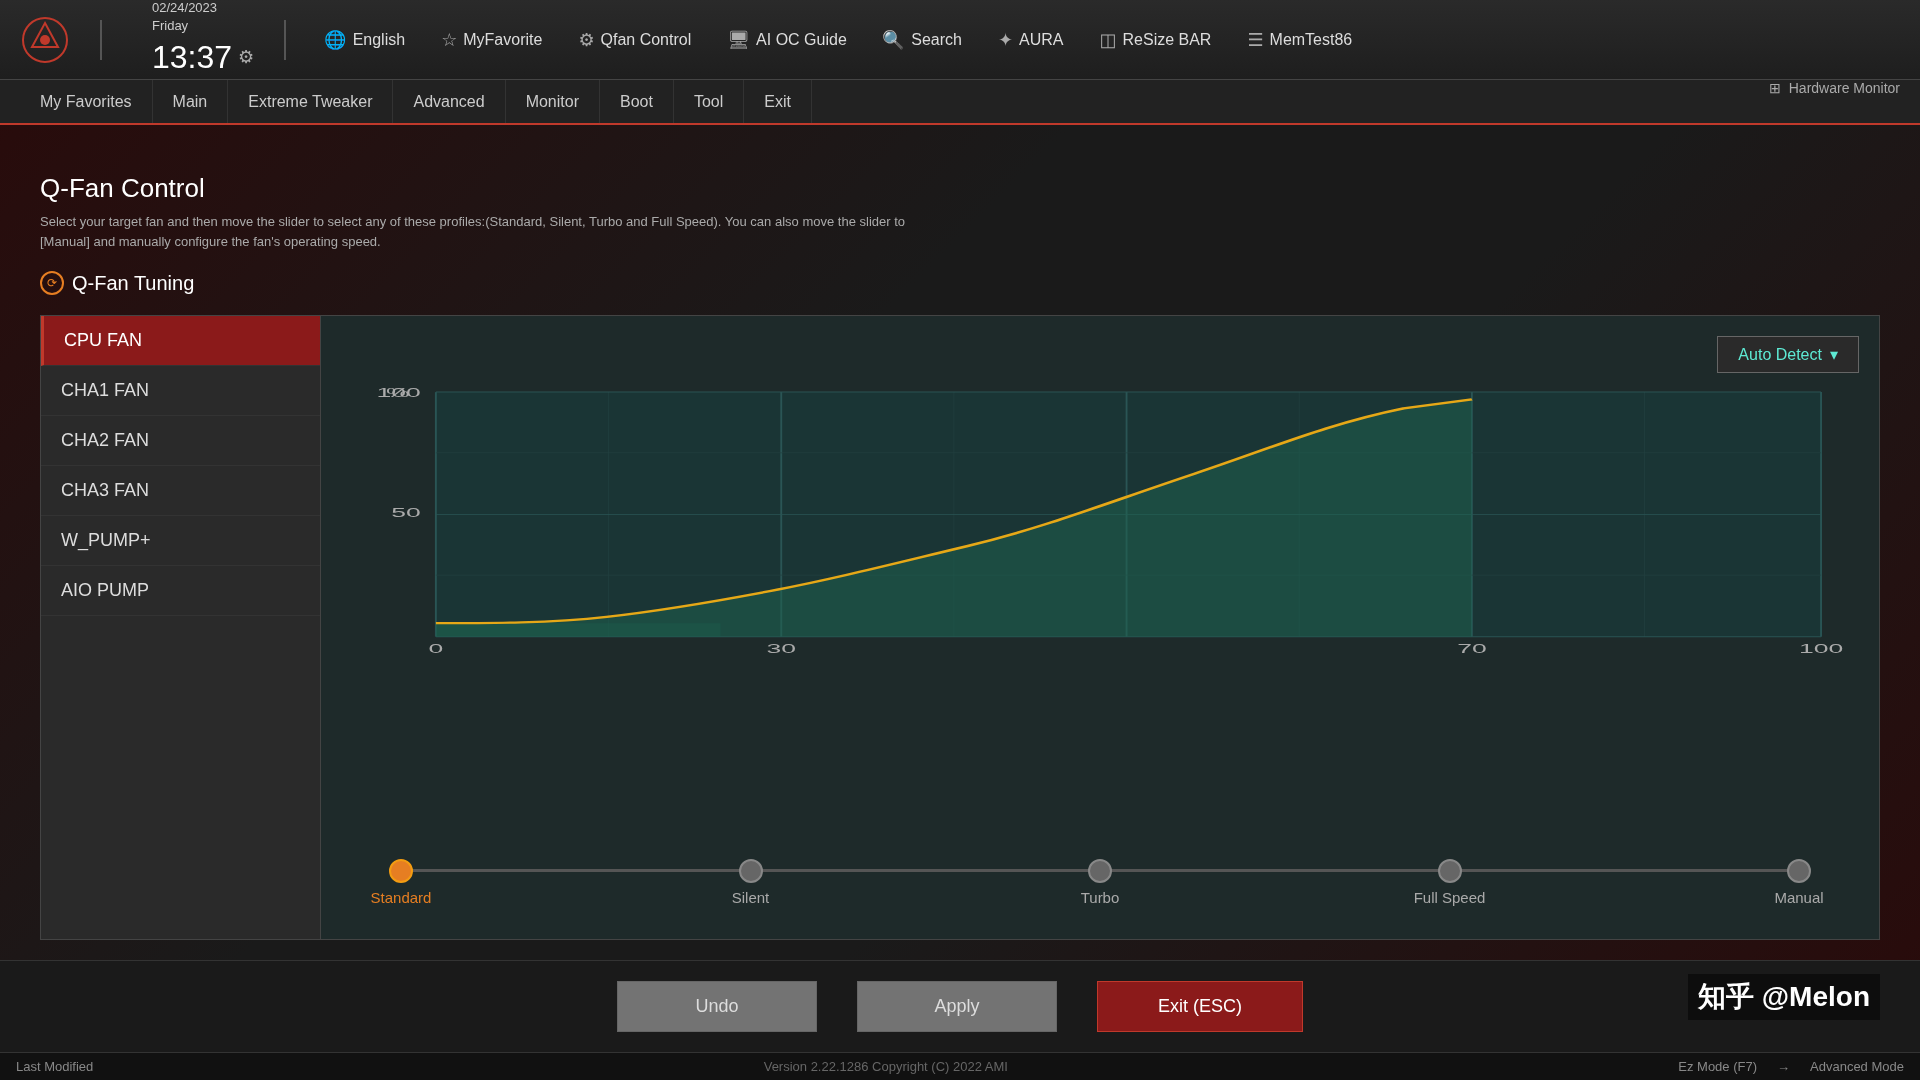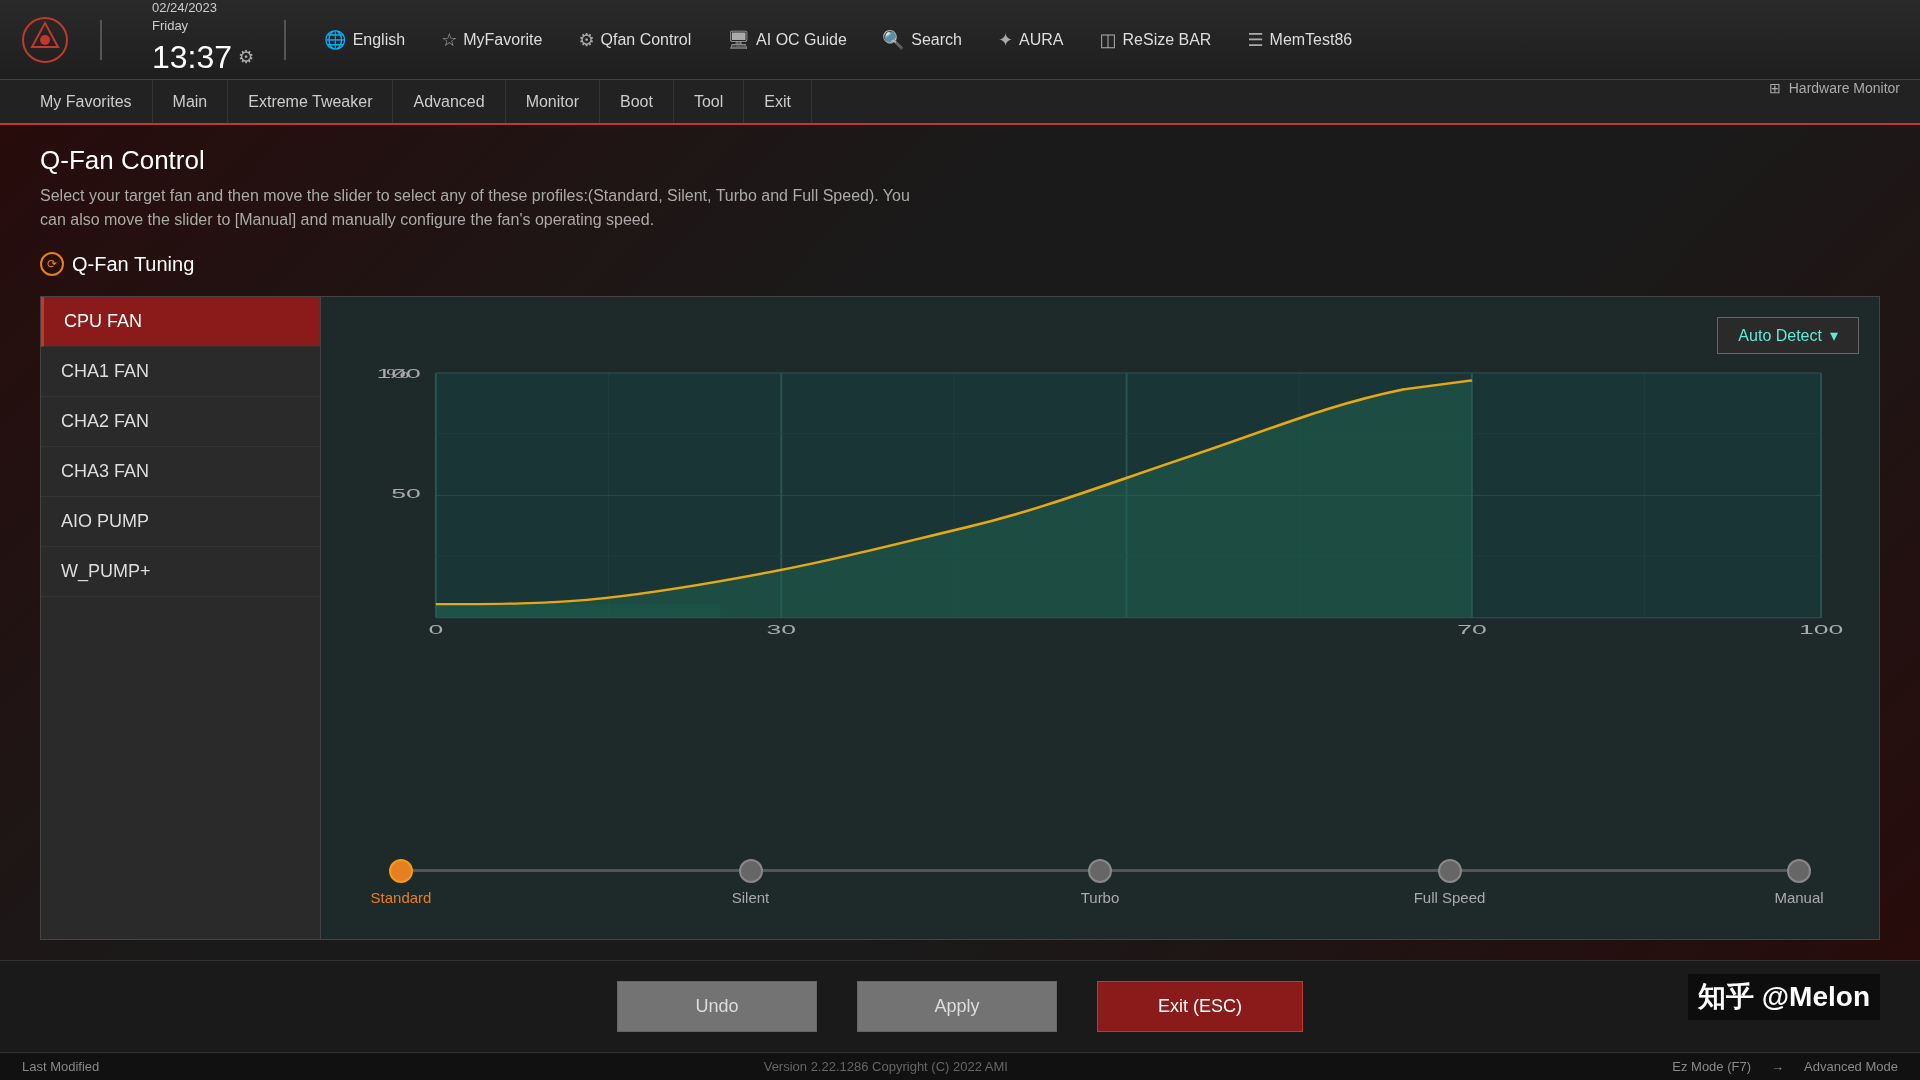--- a/index.html
+++ b/index.html
@@ -142,37 +142,38 @@
       font-size: 14px;
     }
 
     
     .main-content {
       flex: 1;
       display: flex;
       flex-direction: column;
       padding: 20px 40px;
       overflow: hidden;
+      margin-top: 28px;
     }
 
     
     .page-header {
       margin-bottom: 20px;
     }
 
     .page-title {
       color: #fff;
       font-size: 26px;
       font-weight: 400;
       margin-bottom: 8px;
     }
 
     .page-desc {
       color: #aaa;
-      font-size: 16px;
+      font-size: 13px;
       line-height: 1.5;
       max-width: 900px;
     }
 
     
     .qfan-section {
       display: flex;
       flex-direction: column;
       flex: 1;
     }
@@ -293,21 +294,21 @@
       min-width: 200px;
     }
 
     
     .statusbar {
       display: flex;
       justify-content: space-between;
       align-items: center;
       background: #111;
       border-top: 1px solid #333;
-      padding: 6px 22px;
+      padding: 6px 16px;
       font-size: 13px;
       color: #888;
     }
 
     .statusbar-center {
       color: #666;
     }
 
     .statusbar-right {
       display: flex;
@@ -424,22 +425,22 @@
         <span>Q-Fan Tuning</span>
       </div>
 
       <div class="fan-chart-layout">
 
         <div class="fan-list">
           <div class="fan-list-item active">CPU FAN</div>
           <div class="fan-list-item">CHA1 FAN</div>
           <div class="fan-list-item">CHA2 FAN</div>
           <div class="fan-list-item">CHA3 FAN</div>
+          <div class="fan-list-item">W_PUMP+</div>
           <div class="fan-list-item">AIO PUMP</div>
-          <div class="fan-list-item">W_PUMP+</div>
         </div>
 
         <div class="chart-area">
           <div class="chart-header">
             <button class="auto-detect-btn">
               <span>Auto Detect</span>
               <span>▾</span>
             </button>
           </div>
 

